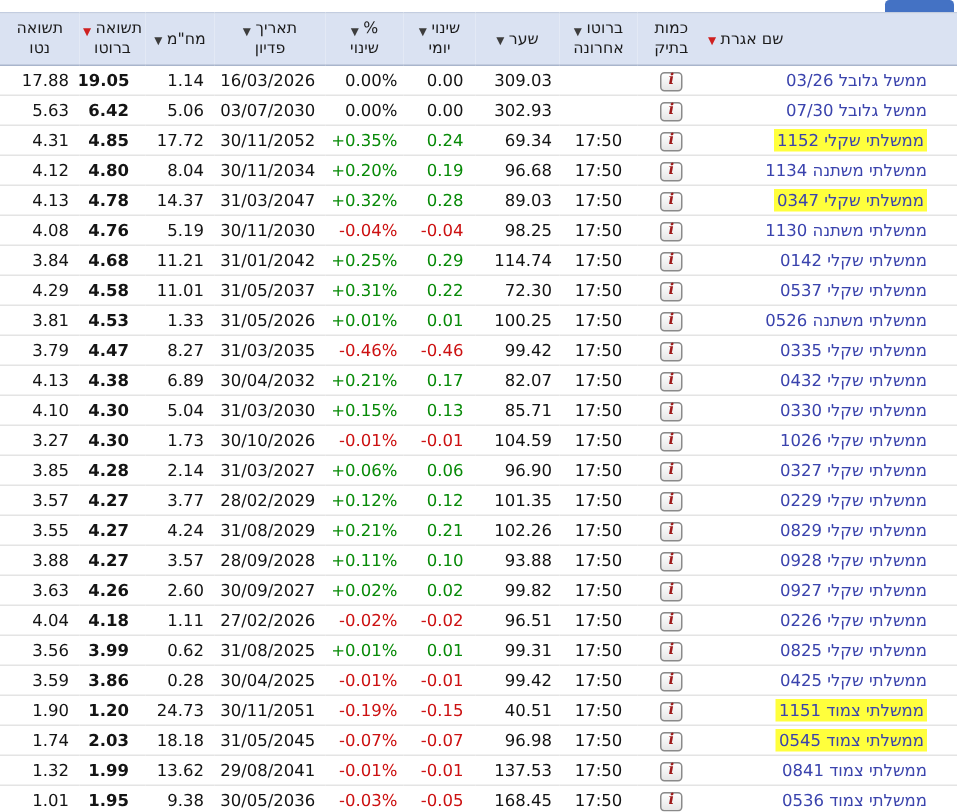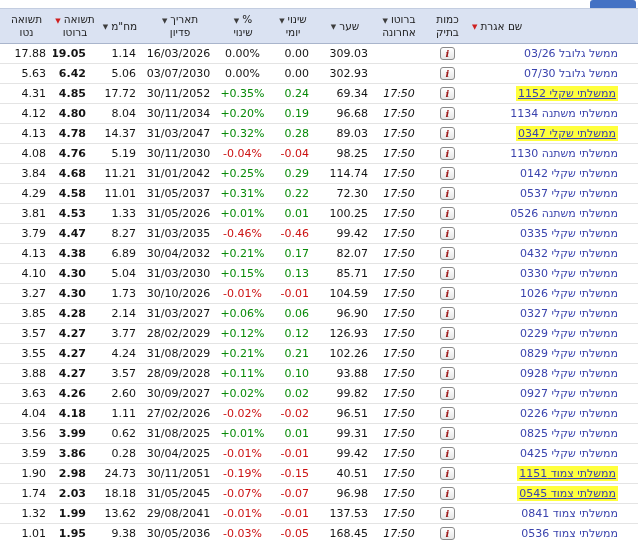--- a/index.html
+++ b/index.html
@@ -54,39 +54,39 @@
   tbody td {
     border-bottom: 1px solid #e4e4e4;
     font-size: 11px; color: #141414;
     padding: 0 3px; white-space: nowrap; overflow: hidden;
     vertical-align: middle; box-sizing: border-box; height: 20px;
   }
   .num { direction: ltr; unicode-bidi: embed; display: inline-block; }
 
   .c-name { text-align: right; padding-right: 20px; }
   .bond-link { color: var(--link); text-decoration: none; cursor: pointer; }
-  .bond-link.hl { background: var(--hl); padding: 1px 2px; text-decoration: underline; }
+  .bond-link.hl { background: var(--hl); padding: 1px 2px; }
 
   .c-qty { text-align: center; }
   .info-btn {
     display: inline-flex; align-items: center; justify-content: center;
     width: 15px; height: 13px; box-sizing: border-box;
     border: 1px solid #8a8a8a; border-radius: 3px;
     background: linear-gradient(#ffffff, #e6e6e6);
     cursor: pointer; padding: 0;
   }
   .info-glyph {
     color: #9e1b1b; font-family: "DejaVu Serif", serif;
     font-style: italic; font-weight: bold; font-size: 10px; line-height: 10px;
   }
 
-  .c-time { text-align: center; font-style: italic; }
+  .c-time { text-align: center; }
   .c-price { text-align: right; padding-left: 2px; padding-right: 5px; }
   .c-change { text-align: right; padding-right: 8px; }
-  .c-pct { text-align: center; padding-right: 4px; }
+  .c-pct { text-align: right; padding-right: 4px; }
   .c-maturity { text-align: center; padding-right: 6px; }
   .c-duration { text-align: right; padding-right: 7px; margin-left: 48px; }
   .c-gross { text-align: right; padding-right: 11px; font-weight: bold; }
   .c-net { text-align: right; padding-right: 7px; }
 
   .val-up { color: var(--pos); }
   .val-down { color: var(--neg); }
   .val-zero { color: #141414; }
 </style>
 </head>
@@ -711,21 +711,21 @@
     </td>
     <td class="c-qty">
       <span class="info-btn">
         <span class="info-glyph">i</span>
       </span>
     </td>
     <td class="c-time">
       <span class="num">17:50</span>
     </td>
     <td class="c-price">
-      <span class="num">126.93</span>
+      <span class="num">101.35</span>
     </td>
     <td class="c-change">
       <span class="num chg val-up">0.12</span>
     </td>
     <td class="c-pct">
       <span class="num chg val-up">+0.12%</span>
     </td>
     <td class="c-maturity">
       <span class="num">28/02/2029</span>
     </td>
@@ -971,21 +971,21 @@
     <td class="c-pct">
       <span class="num chg val-down">-0.19%</span>
     </td>
     <td class="c-maturity">
       <span class="num">30/11/2051</span>
     </td>
     <td class="c-duration">
       <span class="num">24.73</span>
     </td>
     <td class="c-gross">
-      <span class="num">2.98</span>
+      <span class="num">1.20</span>
     </td>
     <td class="c-net">
       <span class="num">1.90</span>
     </td>
   </tr>
 
   <tr class="bond-row">
     <td class="c-name">
       <a href="#" class="bond-link hl">ממשלתי צמוד 0545</a>
     </td>

